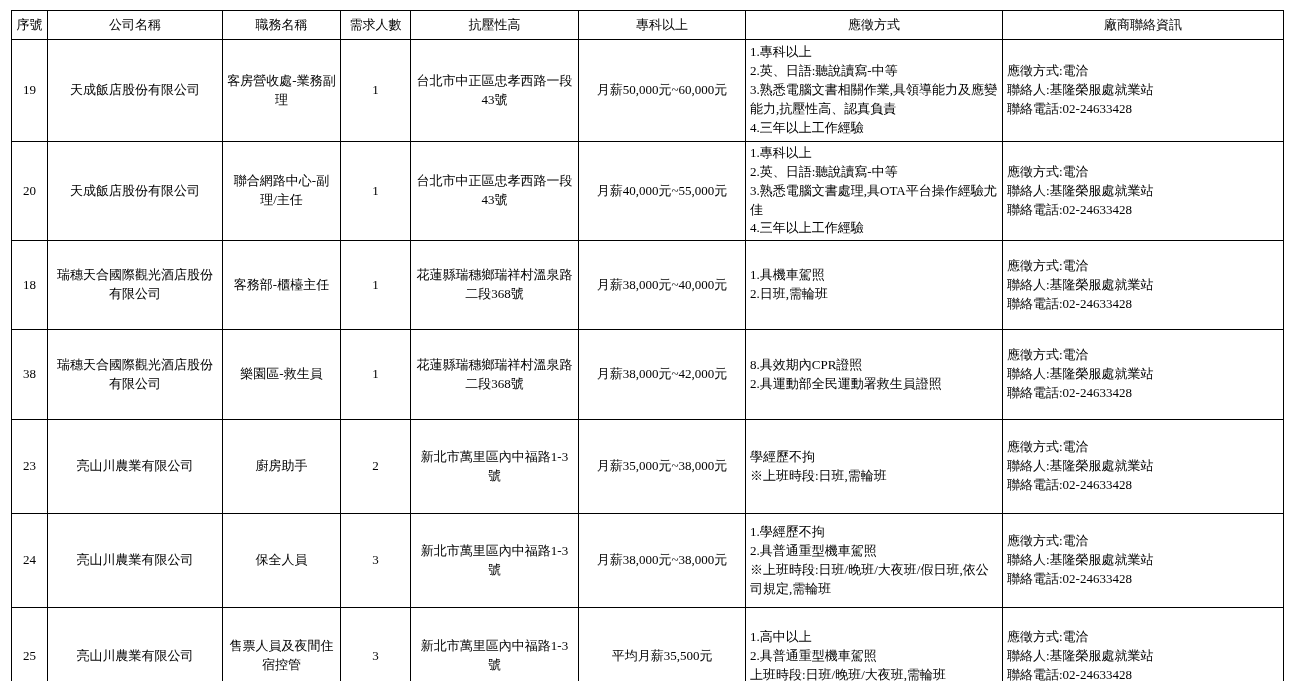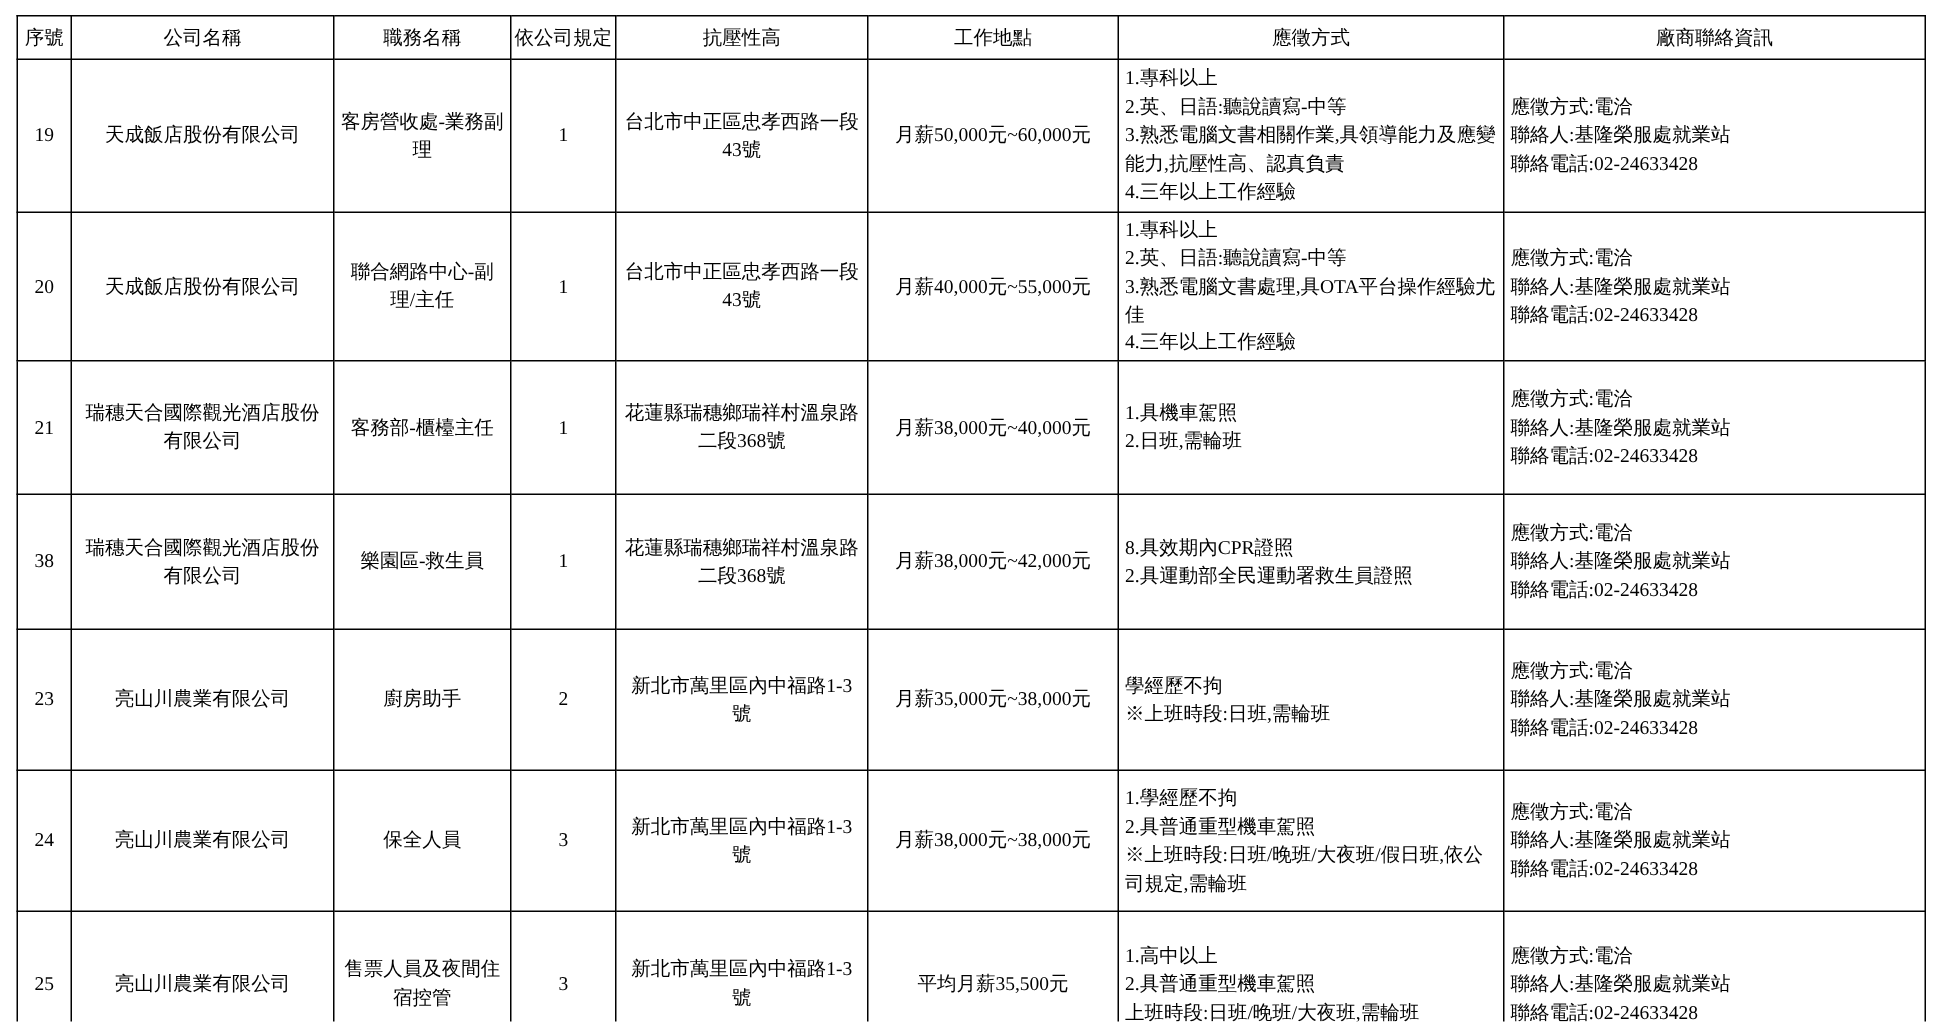--- a/index.html
+++ b/index.html
@@ -50,23 +50,23 @@
     <col style="width:168px">
     <col style="width:167px">
     <col style="width:257px">
     <col style="width:281px">
   </colgroup>
   <thead>
     <tr>
       <th>序號</th>
       <th>公司名稱</th>
       <th>職務名稱</th>
-      <th>依公司規定</th>
+      <th>需求人數</th>
       <th>抗壓性高</th>
-      <th>工作地點</th>
+      <th>專科以上</th>
       <th>應徵方式</th>
       <th>廠商聯絡資訊</th>
     </tr>
   </thead>
   <tbody>
       <tr>
         <td class="cell-center">19</td>
         <td class="cell-center">天成飯店股份有限公司</td>
         <td class="cell-center">客房營收處-業務副理</td>
         <td class="cell-center headcount-cell">1</td>
@@ -89,21 +89,21 @@
         <td class="cell-center">月薪40,000元~55,000元</td>
         <td class="cell-left multi">1.專科以上
 2.英、日語:聽說讀寫-中等
 3.熟悉電腦文書處理,具OTA平台操作經驗尤佳
 4.三年以上工作經驗</td>
         <td class="cell-left multi">應徵方式:電洽
 聯絡人:基隆榮服處就業站
 聯絡電話:02-24633428</td>
       </tr>
       <tr>
-        <td class="cell-center">21</td>
+        <td class="cell-center">18</td>
         <td class="cell-center">瑞穗天合國際觀光酒店股份有限公司</td>
         <td class="cell-center">客務部-櫃檯主任</td>
         <td class="cell-center headcount-cell">1</td>
         <td class="cell-center">花蓮縣瑞穗鄉瑞祥村溫泉路二段368號</td>
         <td class="cell-center">月薪38,000元~40,000元</td>
         <td class="cell-left multi">1.具機車駕照
 2.日班,需輪班</td>
         <td class="cell-left multi">應徵方式:電洽
 聯絡人:基隆榮服處就業站
 聯絡電話:02-24633428</td>

